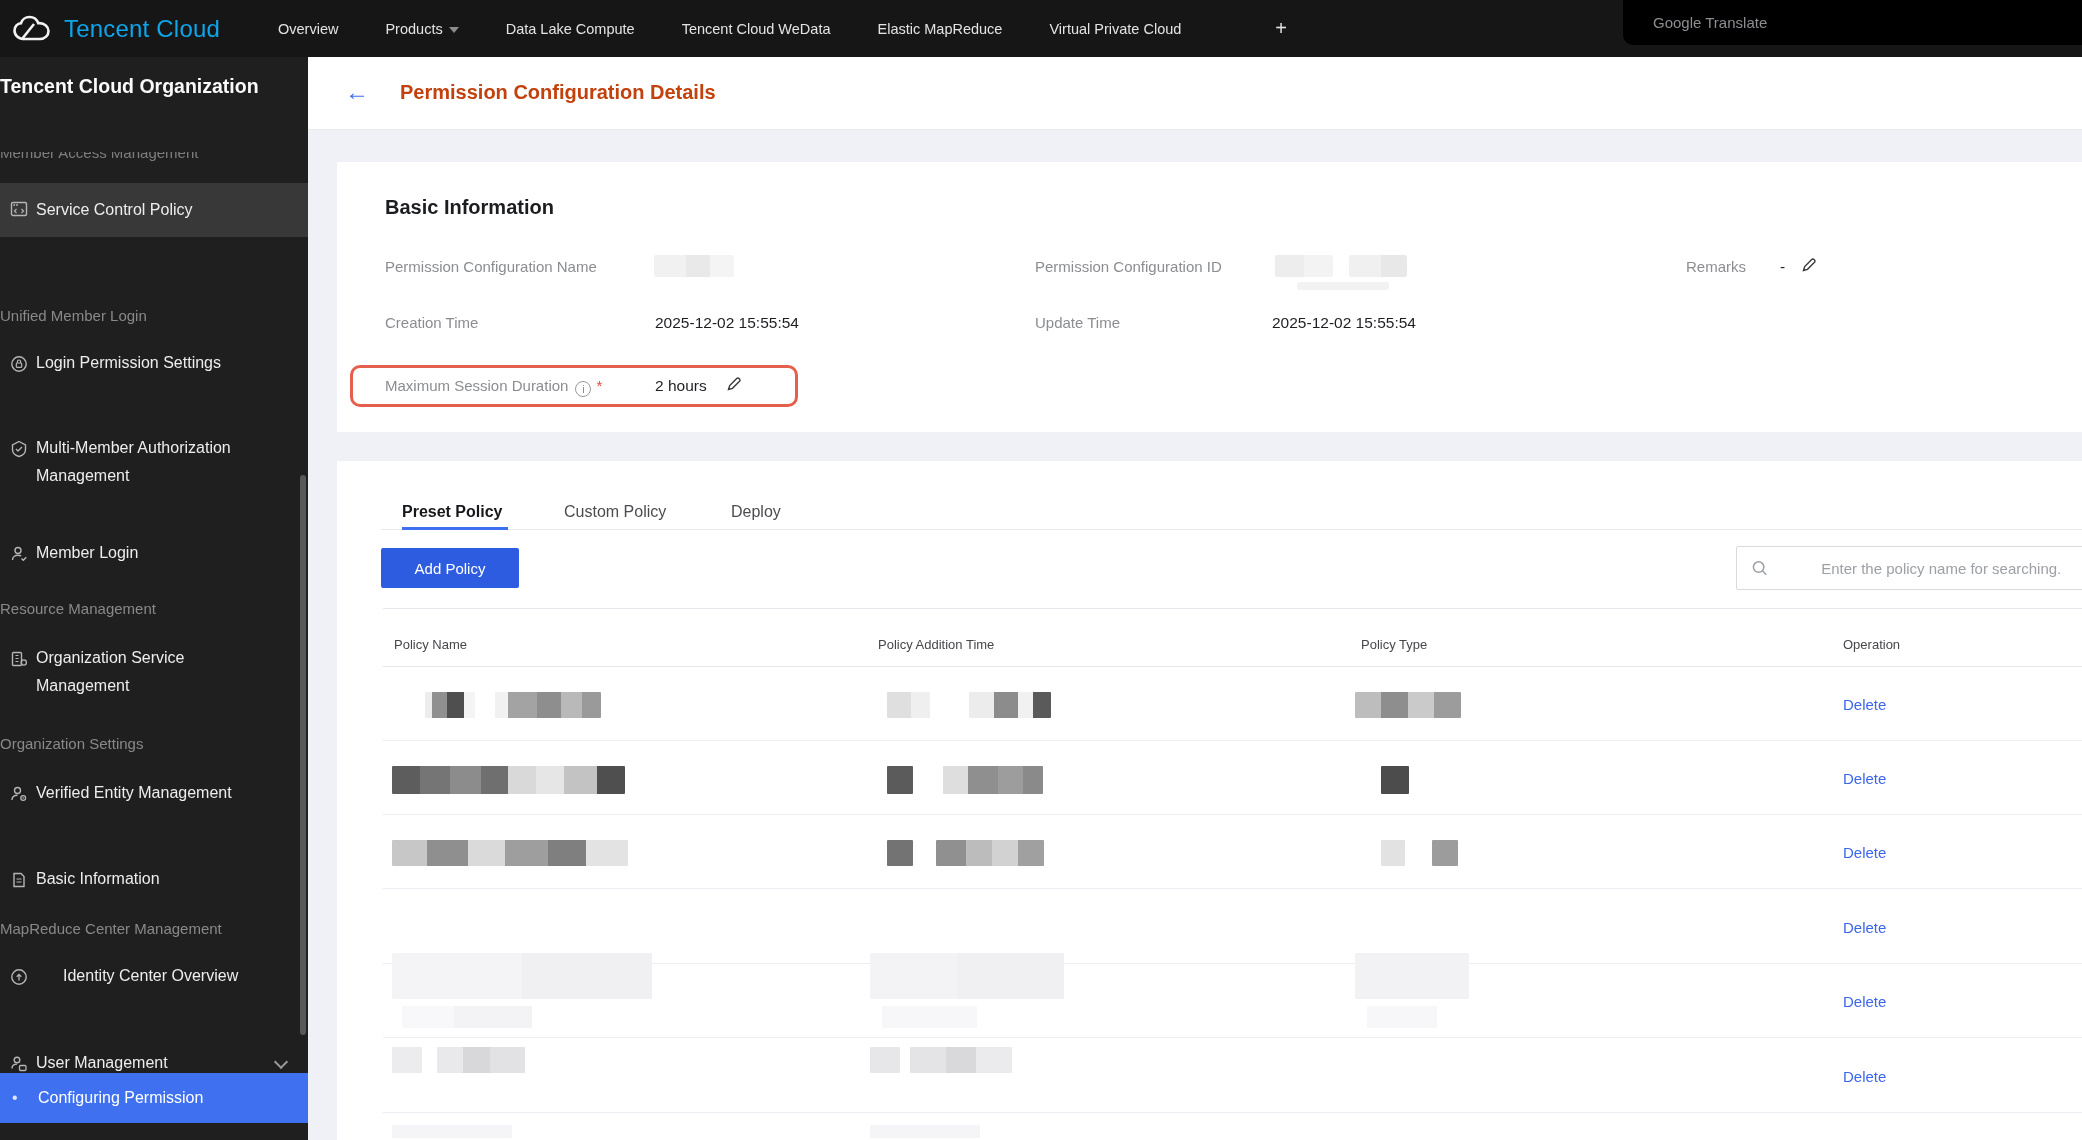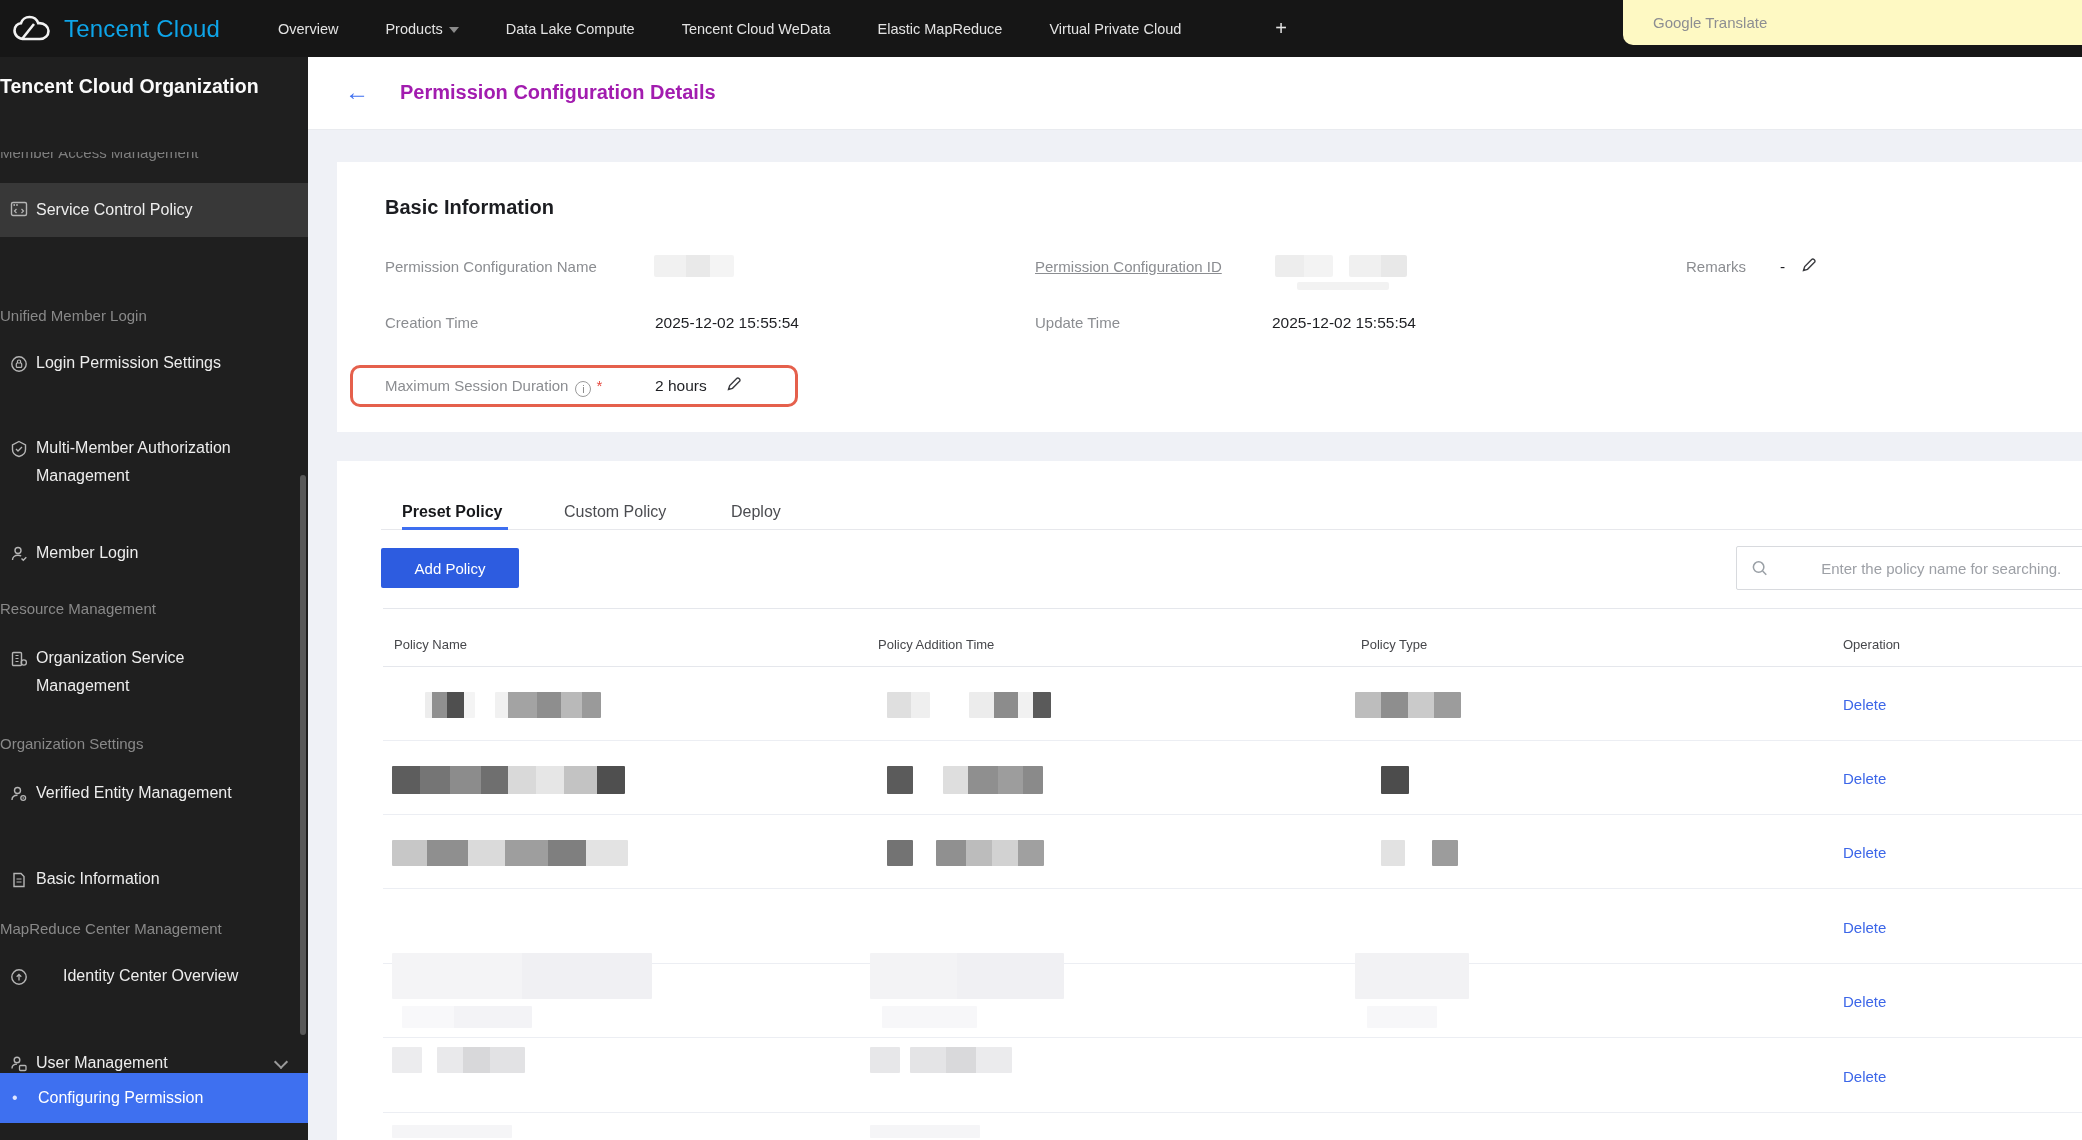--- a/index.html
+++ b/index.html
@@ -7,21 +7,21 @@
   body { position:relative; font-family:"Liberation Sans",sans-serif; background:#eff1f6; }
 
   
   .topnav { position:absolute; left:0; top:0; width:2082px; height:57px; background:#161616; z-index:50; display:flex; align-items:center; }
   .brand { display:flex; align-items:center; gap:12px; padding-left:12px; width:250px; flex:0 0 auto; }
   .brand-text { color:#0ea5e9; font-size:24px; font-weight:400; letter-spacing:.2px; white-space:nowrap; }
   .navlinks { display:flex; align-items:center; gap:47px; padding-left:28px; }
   .navlink { color:#e3e3e3; font-size:14.5px; white-space:nowrap; cursor:pointer; }
   .navlink .caret { display:inline-block; margin-left:6px; width:0; height:0; border-left:5px solid transparent; border-right:5px solid transparent; border-top:6px solid #8b8b8b; vertical-align:middle; }
   .nav-plus { color:#e3e3e3; font-size:20px; margin-left:47px; cursor:pointer; }
-  .gtranslate { position:absolute; right:0; top:0; width:459px; height:45px; background:#fef9c3; border-bottom-left-radius:10px; display:flex; align-items:center; padding-left:30px; }
+  .gtranslate { position:absolute; right:0; top:0; width:459px; height:45px; background:#000000; border-bottom-left-radius:10px; display:flex; align-items:center; padding-left:30px; }
   .gtranslate span { color:#8d8e92; font-size:15px; }
 
   
   .sidebar { position:absolute; left:0; top:57px; width:308px; height:1083px; background:#1f1f1f; z-index:10; }
   .side-title { position:absolute; top:0; left:0; right:4px; height:93px; background:#1f1f1f; z-index:3; color:#fafafa; font-size:19.5px; font-weight:700; line-height:27px; padding:16px 28px 0 0; }
   .clipped-section { position:absolute; top:95px; left:0; right:0; height:13px; overflow:hidden; z-index:1; }
   .clipped-section span { display:block; margin-top:-8px; color:#7e7e7e; font-size:15px; white-space:nowrap; }
   .s-entry { position:absolute; left:0; right:0; color:#ededed; font-size:16px; line-height:28px; display:flex; cursor:pointer; }
   .s-entry .s-icon { flex:0 0 26px; margin-left:10px; padding-top:5px; color:#b5b5b5; }
   .s-entry .s-label { padding-right:26px; }
@@ -30,21 +30,21 @@
   .s-blue { background:#3e70f0; align-items:center; color:#fff; }
   .s-bullet { flex:0 0 26px; margin-left:12px; font-size:16px; color:#dfe6ff; }
   .chev { position:absolute; right:22px; width:10px; height:10px; border-right:2px solid #9a9a9a; border-bottom:2px solid #9a9a9a; }
   .chev-down { transform:rotate(45deg); top:8px; }
   .chev-up { transform:rotate(225deg); top:12px; }
   .side-scroll { position:absolute; left:300px; top:418px; width:6px; height:560px; background:#585858; border-radius:3px; z-index:4; }
 
   
   .pagehead { position:absolute; left:308px; top:57px; width:1774px; height:73px; background:#fff; z-index:5; border-bottom:1px solid #e9ebef; }
   .back-arrow { position:absolute; left:37px; top:22px; color:#3e6ff0; font-size:24px; line-height:26px; cursor:pointer; }
-  .page-title { position:absolute; left:92px; top:24px; font-size:20px; font-weight:700; color:#a21caf; }
+  .page-title { position:absolute; left:92px; top:24px; font-size:20px; font-weight:700; color:#c2410c; }
 
   
   .card { position:absolute; left:337px; right:0; background:#fff; }
   .card1 { top:162px; height:270px; }
   .card2 { top:461px; height:679px; overflow:hidden; }
 
   .bi-heading { position:absolute; left:48px; top:34px; font-size:20px; font-weight:700; color:#1c1d21; }
   .f-label { position:absolute; font-size:15px; color:#8b8d91; white-space:nowrap; }
   .f-value { position:absolute; font-size:15.5px; color:#1e1f23; white-space:nowrap; }
   .blur { position:absolute; border-radius:2px; }
@@ -232,21 +232,21 @@
   <span class="back-arrow">←</span>
   <span class="page-title">Permission Configuration Details</span>
 </div>
 
 <section class="card card1">
   <h2 class="bi-heading">Basic Information</h2>
 
   <span class="f-label" style="left:48px; top:96px;">Permission Configuration Name</span>
   <span class="blur" style="left:317px; top:93px; width:80px; height:22px; background:linear-gradient(90deg,#f1f1f1 0 40%,#e9e9e9 40% 70%,#f4f4f4 70%);"></span>
 
-  <span class="f-label" style="left:698px; top:96px;text-decoration:underline;">Permission Configuration ID</span>
+  <span class="f-label" style="left:698px; top:96px;">Permission Configuration ID</span>
   <span class="blur" style="left:938px; top:93px; width:58px; height:22px; background:linear-gradient(90deg,#ededed 0 50%,#f3f3f3 50%);"></span>
   <span class="blur" style="left:1012px; top:93px; width:58px; height:22px; background:linear-gradient(90deg,#f0f0f0 0 55%,#e8e8e8 55%);"></span>
   <span class="blur" style="left:960px; top:120px; width:92px; height:8px; background:#f2f2f2;"></span>
 
   <span class="f-label" style="left:1349px; top:96px;">Remarks</span>
   <span class="f-value" style="left:1443px; top:96px;">-</span>
   <svg class="pencil" style="left:1463px; top:94px;" viewBox="0 0 18 18">
       <path d="M3.5 14.5 l1.2-4 7-7 a1.6 1.6 0 0 1 2.3 0 l.5.5 a1.6 1.6 0 0 1 0 2.3 l-7 7 Z" fill="none" stroke="#3a3b3f" stroke-width="1.4"></path>
     </svg>
 

